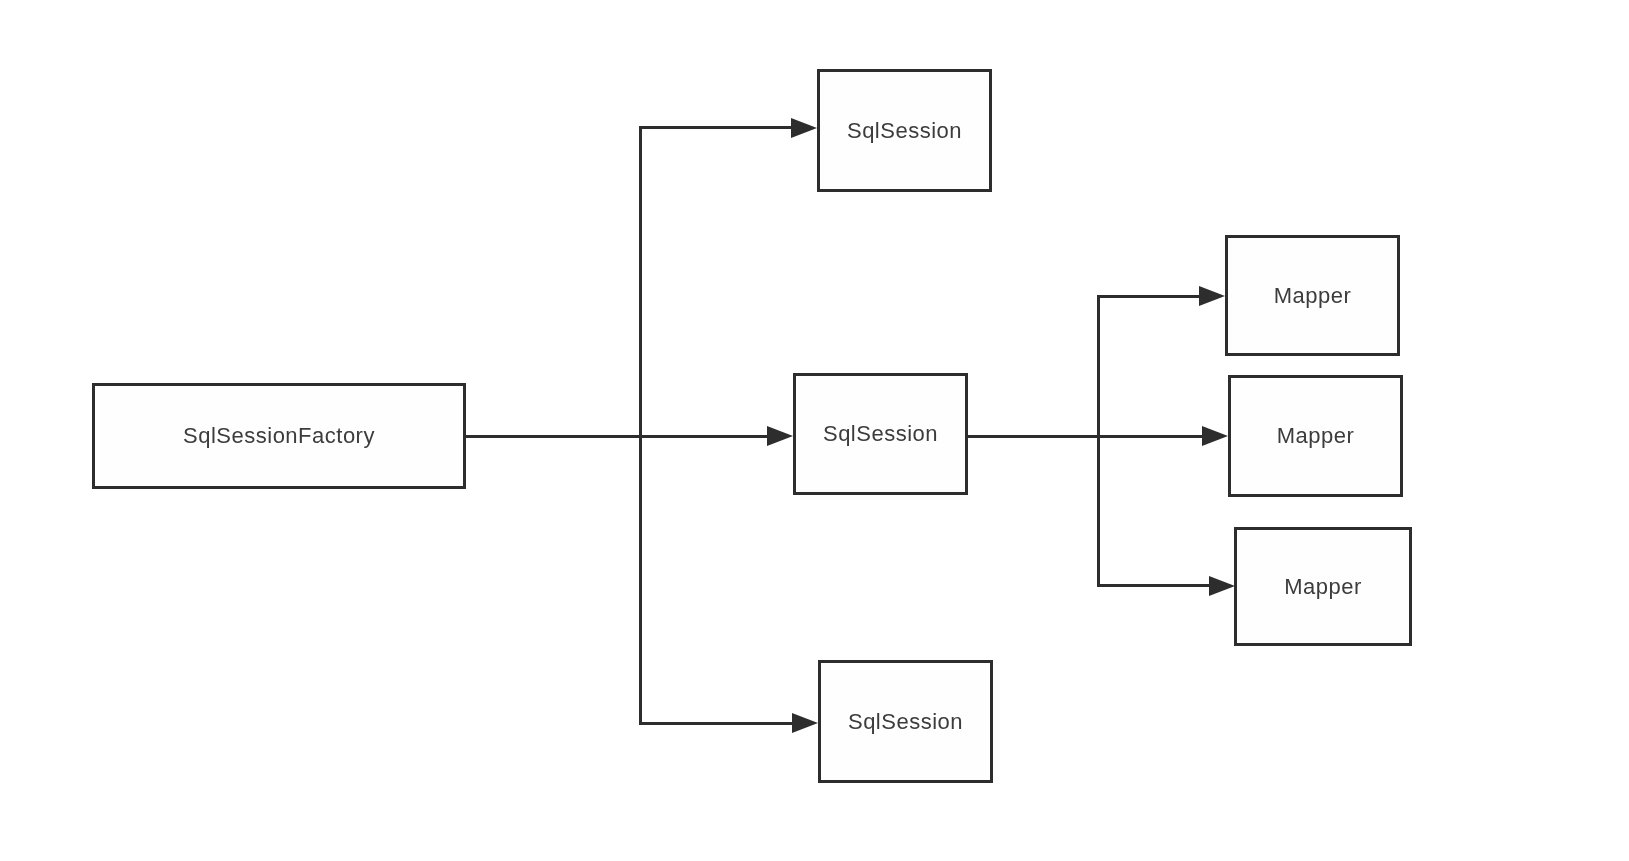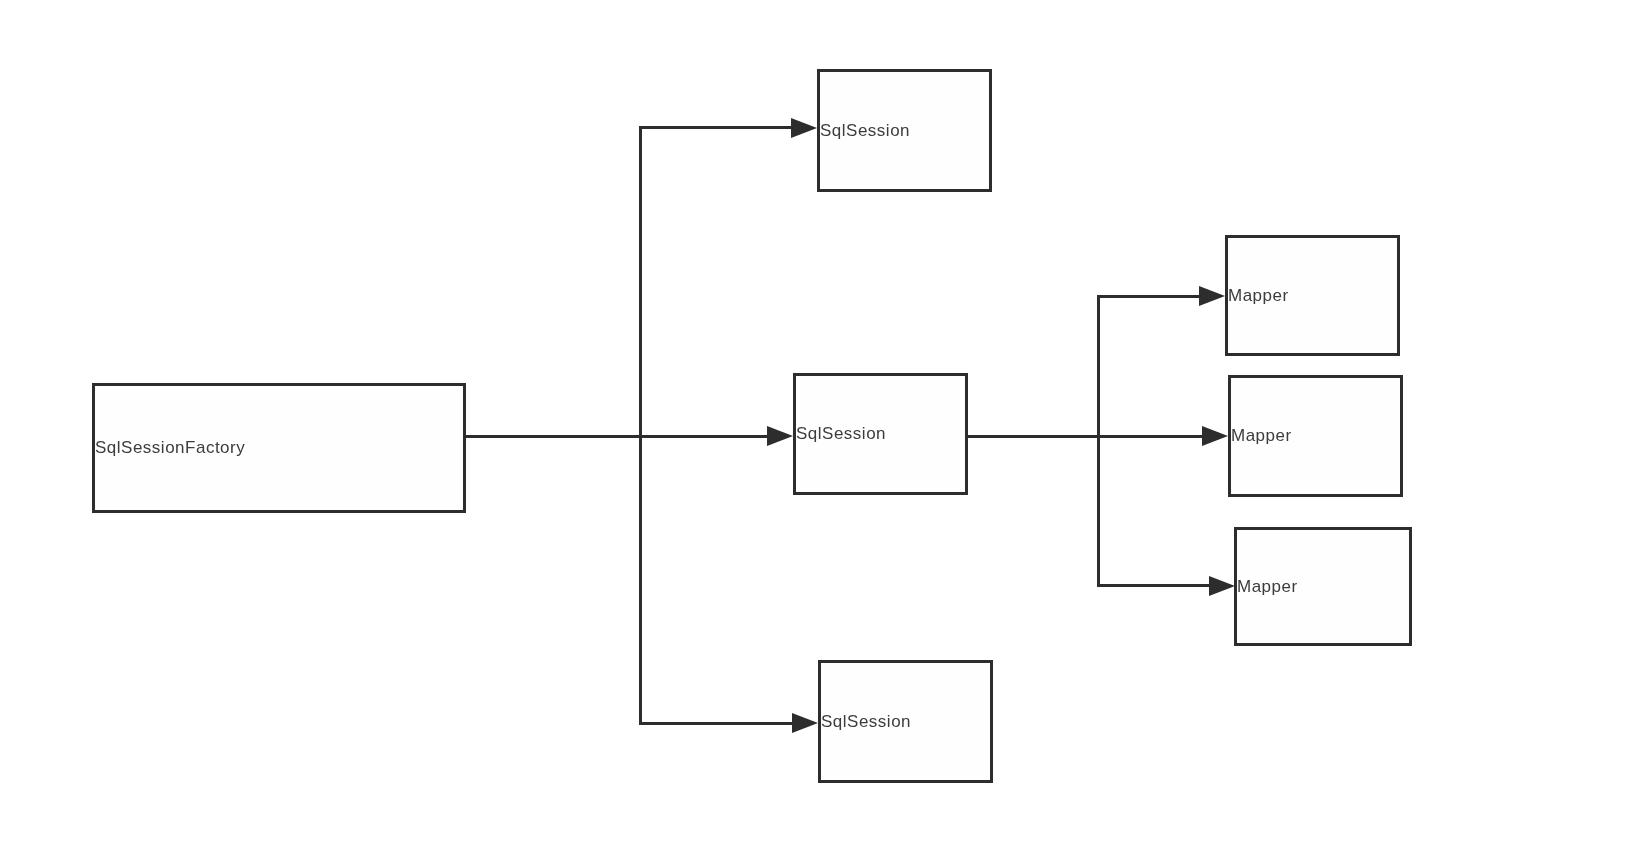--- a/index.html
+++ b/index.html
@@ -18,22 +18,22 @@
     background: var(--bg);
     overflow: hidden;
     font-family: "Liberation Sans", "DejaVu Sans", sans-serif;
   }
   .node {
     position: absolute;
     border: 3px solid var(--border);
     background: var(--node-bg);
     display: flex;
     align-items: center;
-    justify-content: flex-start;
-    font-size: 17px;
+    justify-content: center;
+    font-size: 22px;
     letter-spacing: 0.5px;
     color: var(--text);
   }
   .hline, .vline {
     position: absolute;
     background: var(--line);
   }
   .hline { height: 3px; }
   .vline { width: 3px; }
   .arrowhead {
@@ -61,21 +61,21 @@
 
   <div class="hline" style="left:967px; top:435px; width:240px;"></div>
   <div class="vline" style="left:1097px; top:295px; height:292px;"></div>
   <div class="hline" style="left:1097px; top:295px; width:107px;"></div>
   <div class="hline" style="left:1097px; top:584px; width:117px;"></div>
 
   <div class="arrowhead" style="left:1199px; top:286px;"></div>
   <div class="arrowhead" style="left:1202px; top:426px;"></div>
   <div class="arrowhead" style="left:1209px; top:576px;"></div>
 
-  <div class="node" style="left:92px; top:383px; width:374px; height:130px;">
+  <div class="node" style="left:92px; top:383px; width:374px; height:106px;">
     <span>SqlSessionFactory</span>
   </div>
 
   <div class="node" style="left:817px; top:69px; width:175px; height:123px;">
     <span>SqlSession</span>
   </div>
 
   <div class="node" style="left:793px; top:373px; width:175px; height:122px;">
     <span>SqlSession</span>
   </div>

